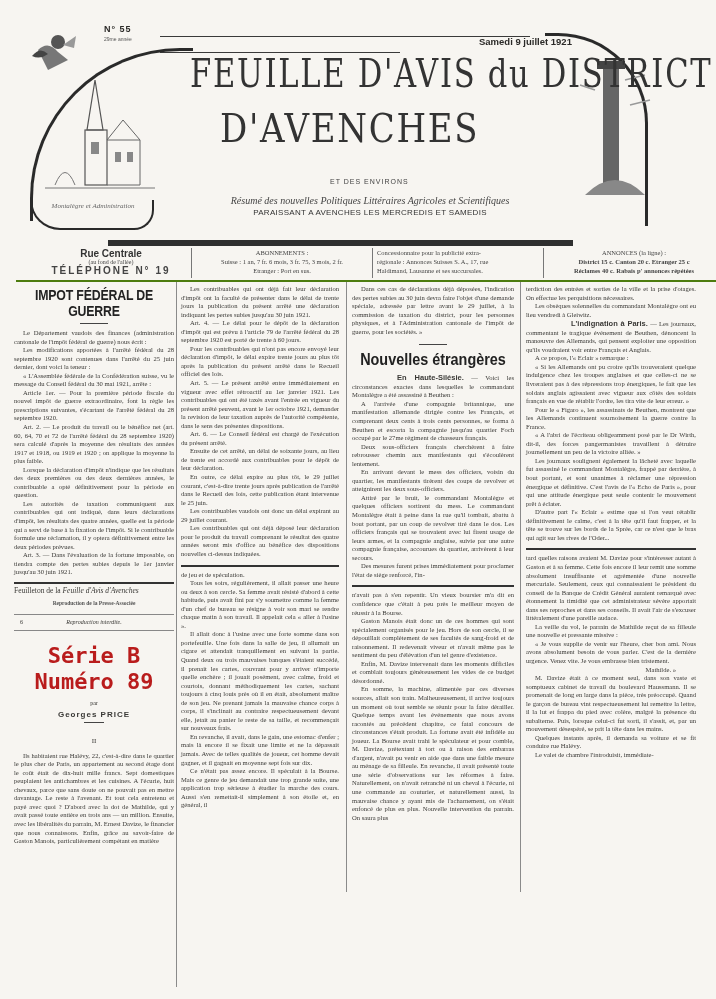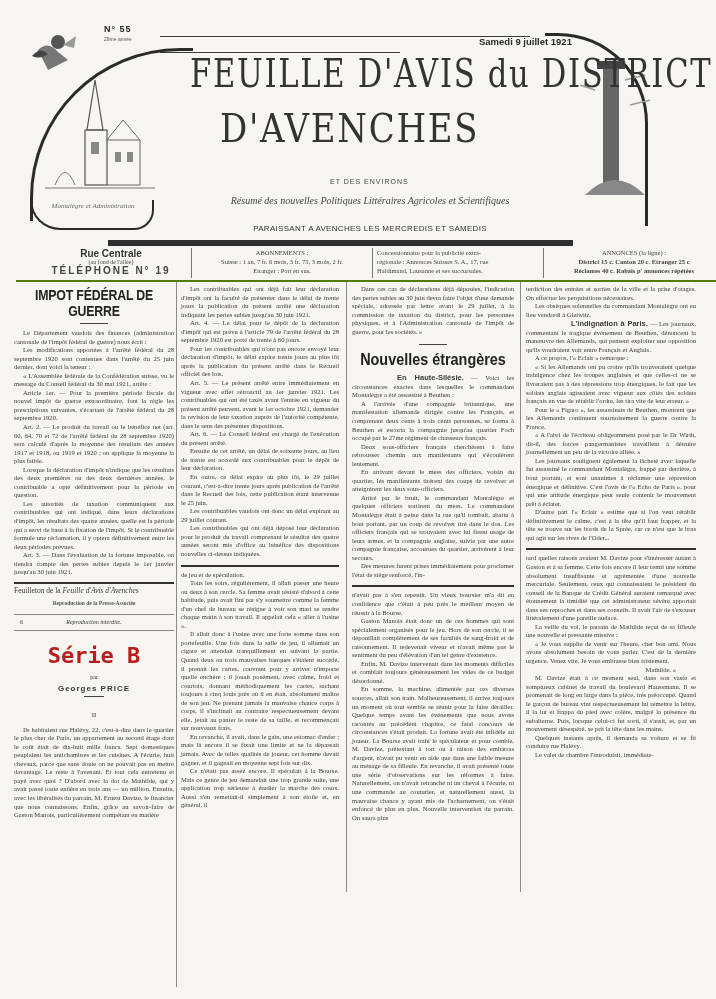--- a/index.html
+++ b/index.html
@@ -16,21 +16,21 @@
   .arc-right { position:absolute; left:545px; top:33px; width:100px; height:190px; border:3px solid #2a2a2a; border-left:none; border-bottom:none; border-radius:0 90px 0 0; }
   .cherub { position:absolute; left:28px; top:30px; width:50px; height:46px; }
   .church { position:absolute; left:45px; top:70px; width:110px; height:130px; }
   .ruin { position:absolute; left:575px; top:55px; width:80px; height:150px; }
   .admin-scroll { position:absolute; left:30px; top:200px; width:120px; height:28px; border:2px solid #2a2a2a; border-top:none; border-radius:0 0 20px 30px; }
   .admin-text { position:absolute; left:48px; top:202px; width:90px; font:italic 7px "Liberation Serif", serif; color:#666; text-align:center; line-height:8px; }
   .title-line1 { position:absolute; left:190px; top:50px; font:300 40px "DejaVu Serif", serif; letter-spacing:2px; color:#333; font-stretch:condensed; transform:scaleX(0.85); transform-origin:left; white-space:nowrap; }
   .title-line2 { position:absolute; left:220px; top:105px; font:300 40px "DejaVu Serif", serif; letter-spacing:2px; color:#333; transform:scaleX(0.85); transform-origin:left; white-space:nowrap; }
   .environs { position:absolute; left:330px; top:178px; font:7px "Liberation Sans", sans-serif; letter-spacing:1px; color:#444; }
   .subtitle { position:absolute; left:160px; top:195px; width:420px; text-align:center; font:italic 10px "Liberation Serif", serif; color:#444; }
-  .paraissant { position:absolute; left:180px; top:224px; width:380px; text-align:center; font:8px "Liberation Sans", sans-serif; color:#333; letter-spacing:.3px; }
+  .paraissant { position:absolute; left:180px; top:208px; width:380px; text-align:center; font:8px "Liberation Sans", sans-serif; color:#333; letter-spacing:.3px; }
 
   .band { position:absolute; left:108px; top:240px; width:465px; height:6px; background:#2f2f2f; }
   .info-row { position:absolute; left:16px; top:246px; width:716px; height:34px; border-bottom:2px solid #4d7c0f; }
   .info-cell { position:absolute; top:2px; height:30px; font-size:6.5px; line-height:9px; text-align:center; color:#444; }
   .info-cell.c1 { left:30px; width:130px; }
   .info-cell.c2 { left:175px; width:180px; border-left:1px solid #777; }
   .info-cell.c3 { left:356px; width:170px; border-left:1px solid #777; }
   .info-cell.c4 { left:527px; width:180px; border-left:1px solid #777; }
   .rue { font:bold 10px "Liberation Sans", sans-serif; color:#333; }
   .rue-sub { font:6px "Liberation Serif", serif; }
@@ -153,20 +153,21 @@
     <div class="feuilleton">
       <b>Feuilleton de la</b>
       <span>Feuille d'Avis d'Avenches</span>
     </div>
     <div class="repro1">Reproduction de la Presse-Associée</div>
     <div class="repro2">
       <span class="num">6</span>
       <span>Reproduction interdite.</span>
     </div>
     <div class="serie">Série B</div>
+    <div class="serie" style="margin-top:0;">Numéro 89</div>
     <div class="par">par</div>
     <div class="author">Georges PRICE</div>
     <div class="short-rule" style="width:20px;"></div>
     <div class="roman">II</div>
     <p>Ils habitaient rue Halévy, 22, c'est-à-dire dans le quartier le plus cher de Paris, un appartement au second étage dont le coût était de dix-huit mille francs. Sept domestiques peuplaient les antichambres et les cuisines. A l'écurie, huit chevaux, parce que sans doute on ne pouvait pas en mettre davantage. Le reste à l'avenant. Et tout cela entretenu et payé avec quoi ? D'abord avec la dot de Mathilde, qui y avait passé toute entière en trois ans — un million. Ensuite, avec les libéralités du parrain, M. Ernest Davize, le financier que nous connaissons. Enfin, grâce au savoir-faire de Gaston Manois, particulièrement compétant en matière</p>
   </div>
 
   <div class="col col2">
     <p>Les contribuables qui ont déjà fait leur déclaration d'impôt ont la faculté de présenter dans le délai de trente jours la publication du présent arrêté une déclaration indiquant les pertes subies jusqu'au 30 juin 1921.</p>
     <p>Art. 4. — Le délai pour le dépôt de la déclaration d'impôt qui est prévu à l'article 79 de l'arrêté fédéral du 28 septembre 1920 est porté de trente à 60 jours.</p>

